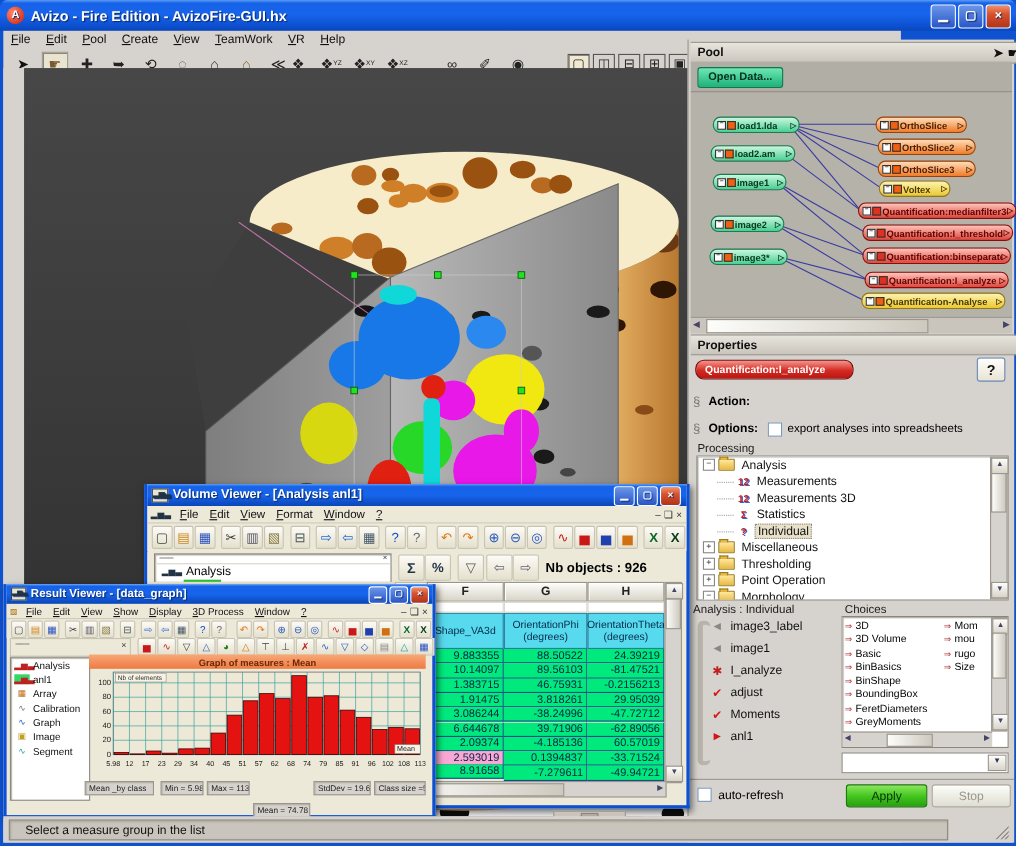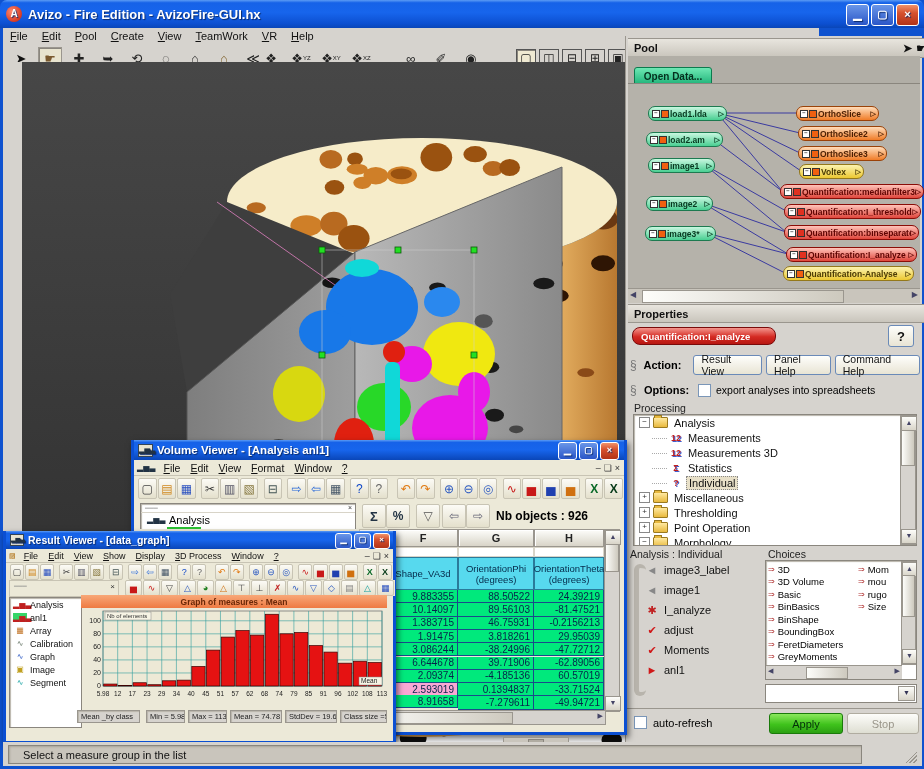--- a/index.html
+++ b/index.html
@@ -319,21 +319,21 @@
     </div>
 
     <div class="abs" style="left:622px;top:8px;width:296px;height:730px;background:#d6d3ce;border-left:1px solid #9a968e;">
 
       <div class="panel-hdr abs" style="left:2px;top:2px;width:292px;height:18px;">
         <span>Pool</span>
         <span style="margin-left:auto;font-size:11px;">➤</span>
         <span style="font-size:11px;margin-left:4px;">☛</span>
       </div>
       <div class="abs" style="left:2px;top:20px;width:292px;height:246px;background:#b1aea6;">
-        <div class="gbtn abs" style="left:6px;top:11px;width:76px;height:17px;">
+        <div class="gbtn abs" style="left:6px;top:5px;width:76px;height:17px;">
           <span>Open Data...</span>
         </div>
         <div class="abs" style="left:0;top:27px;width:292px;height:1px;background:#8a867e;"></div>
         <div class="abs" style="left:0;top:28px;width:292px;height:204px;background:#b5b2aa;" id="pool-canvas">
           <svg id="pool-wires" width="292" height="204" style="position:absolute;left:0;top:0;">
               <line x1="89" y1="29" x2="170" y2="29" stroke="#3a3aa0" stroke-width="1"></line>
               <line x1="89" y1="29" x2="172" y2="49" stroke="#3a3aa0" stroke-width="1"></line>
               <line x1="89" y1="29" x2="172" y2="69" stroke="#3a3aa0" stroke-width="1"></line>
               <line x1="89" y1="29" x2="173" y2="87" stroke="#3a3aa0" stroke-width="1"></line>
               <line x1="89" y1="29" x2="154" y2="107" stroke="#3a3aa0" stroke-width="1"></line>
@@ -447,25 +447,20 @@
            display:flex;align-items:center;padding-left:8px;">
         <span>Quantification:I_analyze</span>
       </div>
       <div class="xp-btn abs" style="left:262px;top:289px;width:24px;height:20px;font-weight:bold;font-size:13px;">
         <span>?</span>
       </div>
 
       <div class="abs" style="left:4px;top:319px;width:290px;height:20px;display:flex;align-items:center;">
         <span style="color:#777;font-size:12px;width:14px;">§</span>
         <span style="font-weight:bold;font-size:11px;width:52px;">Action:</span>
-        <div id="action-btns" style="display:flex;gap:4px;">
-            <div class="xp-btn" style="height: 18px; padding: 0px 7px;">Result View</div>
-            <div class="xp-btn" style="height: 18px; padding: 0px 7px;">Panel Help</div>
-            <div class="xp-btn" style="height: 18px; padding: 0px 7px;">Command Help</div>
-          </div>
       </div>
 
       <div class="abs" style="left:4px;top:345px;width:290px;height:18px;display:flex;align-items:center;">
         <span style="color:#777;font-size:12px;width:14px;">§</span>
         <span style="font-weight:bold;font-size:11px;width:52px;">Options:</span>
         <span class="chk" style="margin:0 5px 0 2px;"></span>
         <span style="font-size:10.5px;">export analyses into spreadsheets</span>
       </div>
 
       <div class="abs" style="left:8px;top:366px;font-size:10.5px;color:#222;">Processing</div>
@@ -975,21 +970,21 @@
           <rect x="28" y="4" width="46" height="8" fill="#f6f3e4" stroke="#888" stroke-width="0.5"></rect>
           <text x="30" y="10" font-size="6" fill="#333" font-family="Liberation Sans, sans-serif">Nb of elements</text>
           <rect x="282" y="69" width="23" height="8" fill="#f6f3e4" stroke="#888" stroke-width="0.5"></rect>
           <text x="284" y="75" font-size="6.5" fill="#222" font-family="Liberation Sans, sans-serif">Mean</text>
         </svg>
 
       <div id="rv2-stats" class="abs" style="left:0;top:179px;width:387px;height:13px;">
           <div class="statcell" style="left: 71px; width: 63px;">Mean _by class</div>
           <div class="statcell" style="left: 140px; width: 39px;">Min = 5.98</div>
           <div class="statcell" style="left: 182px; width: 39px;">Max = 113.18</div>
-          <div class="statcell" style="left: 224px; width: 52px;">Mean = 74.78</div>
+          <div class="statcell" style="left: 224px; width: 52px; margin-top: 20px;">Mean = 74.78</div>
           <div class="statcell" style="left: 279px; width: 52px;">StdDev = 19.62</div>
           <div class="statcell" style="left: 334px; width: 47px;">Class size =5.6421</div>
         </div>
     </div>
 
     <div class="abs" style="left:500px;top:709px;width:64px;height:8px;background:#c9c5bc;border:1px solid #9a968e;z-index:25;">
       <div style="width:14px;height:4px;margin:1px auto;background:#b0aca2;border:1px solid #8a867e;"></div>
     </div>
 
     <div class="abs" style="left:0;top:714px;width:918px;height:24px;background:#d6d3ce;z-index:30;">

